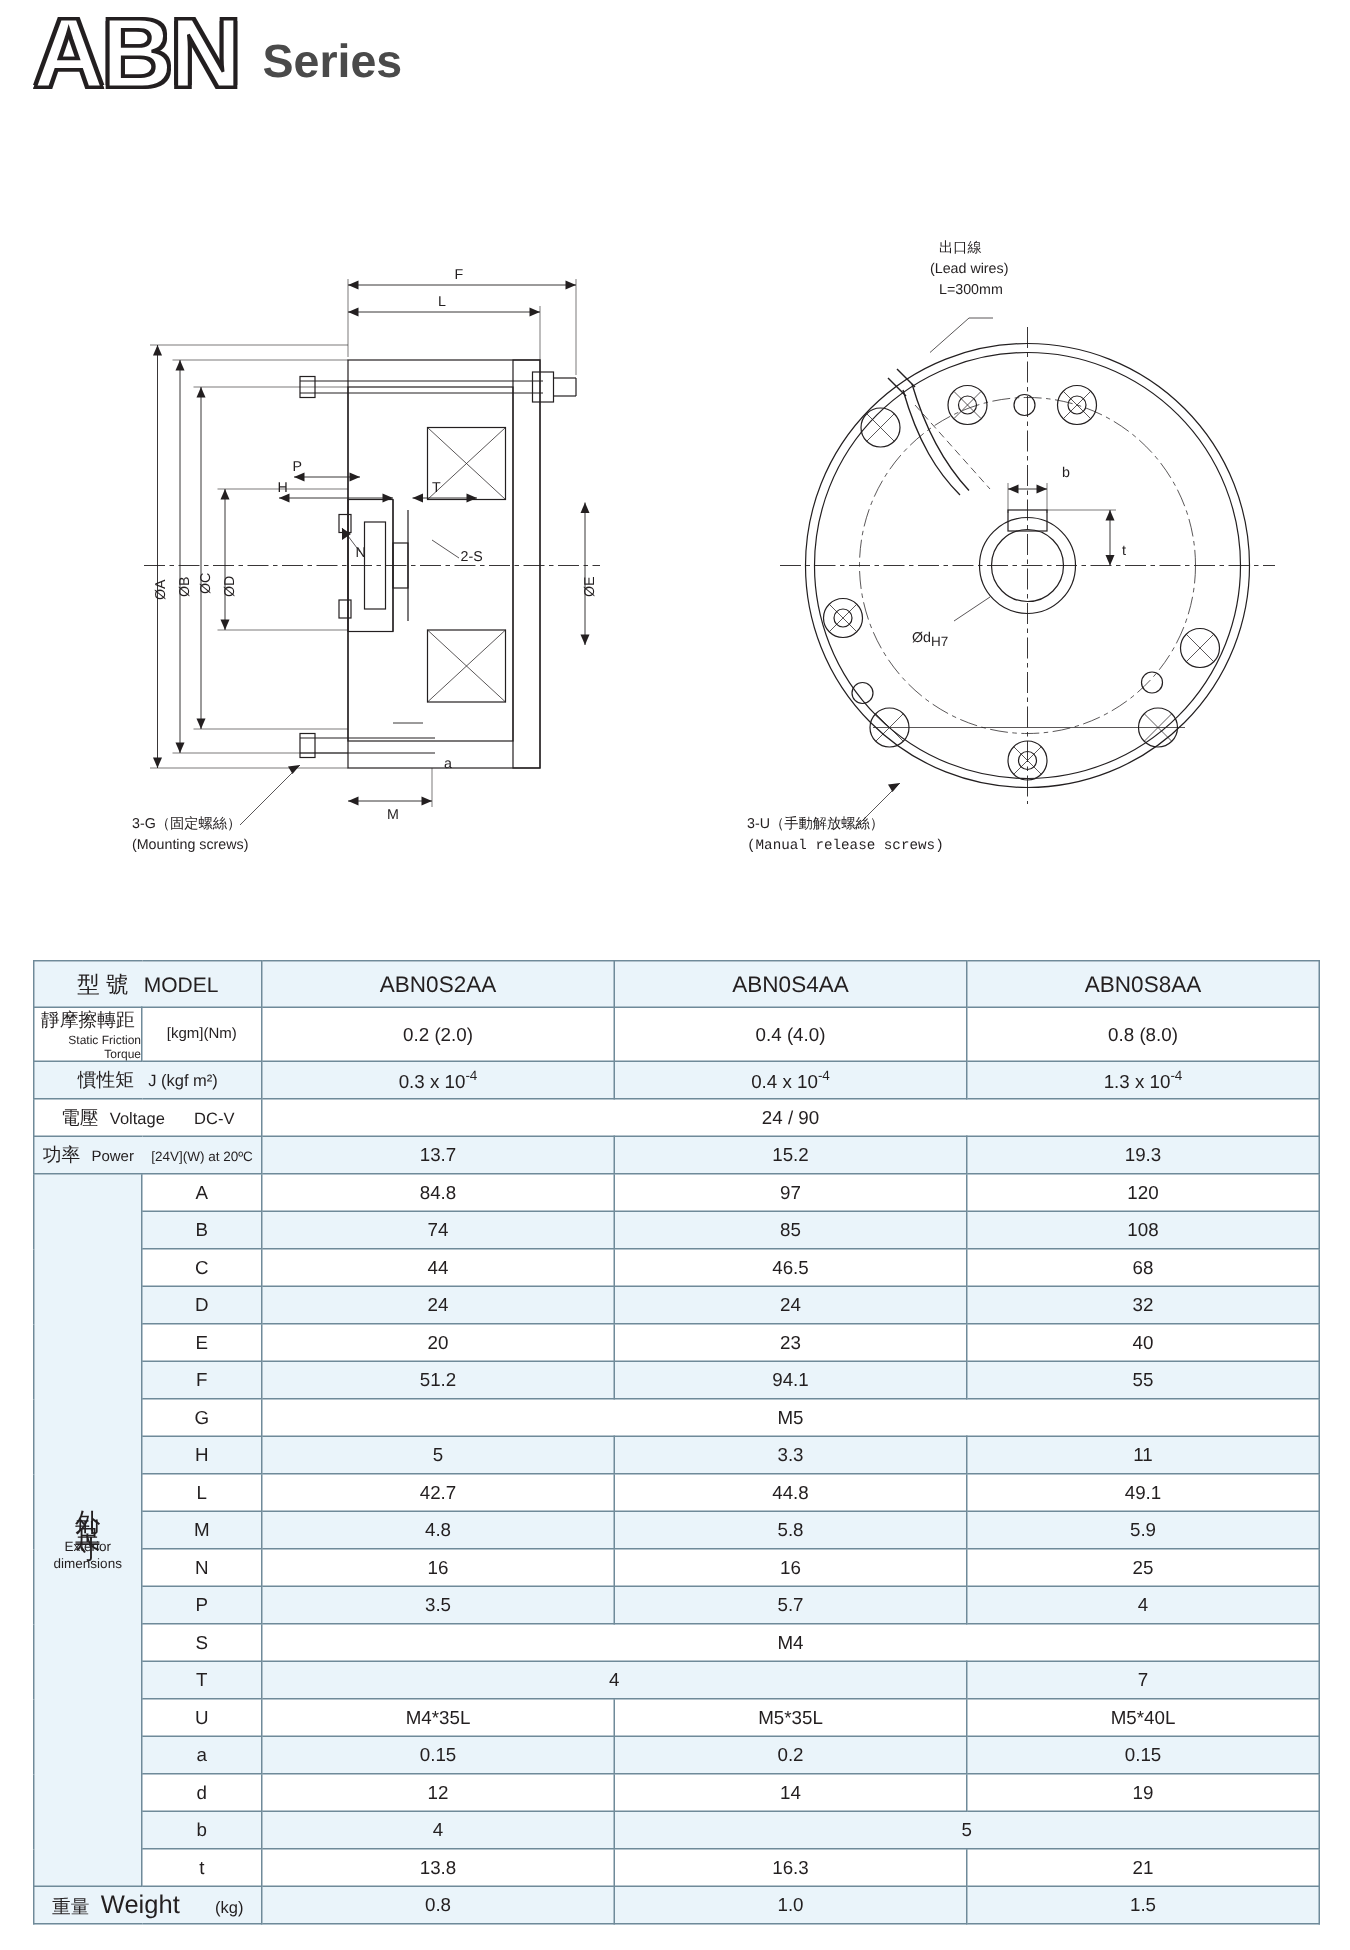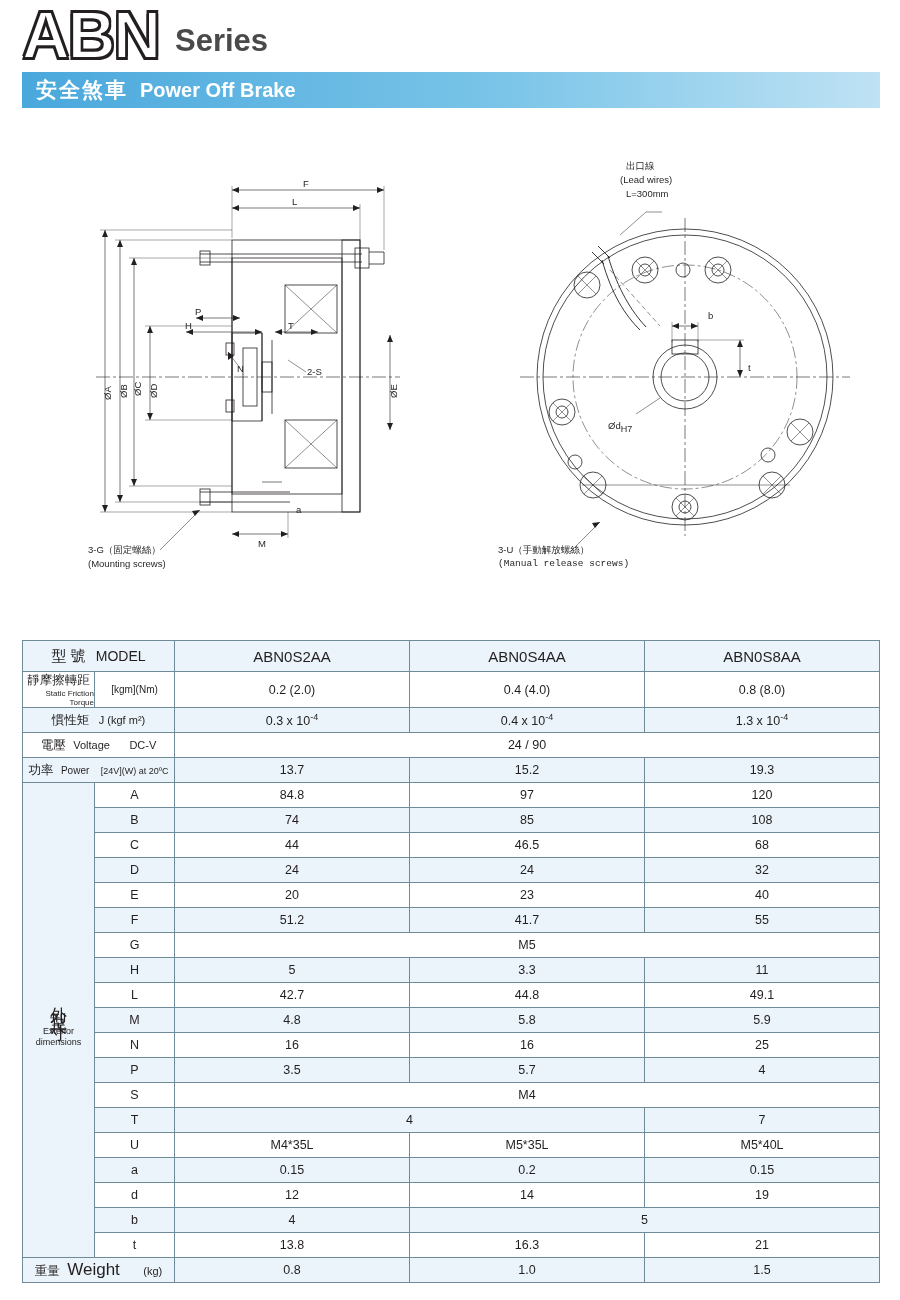--- a/index.html
+++ b/index.html
@@ -143,24 +143,20 @@
   .exterior-cell .ex-en { font-size: 9px; line-height: 11px; display:block; }
   .dim-letter { font-size: 12.5px; }
 </style>
 </head>
 <body>
 
 <div class="header">
   <div class="brand-row">
     <div class="brand-abn">ABN</div>
     <div class="brand-series">Series</div>
-  </div>
-  <div class="title-bar">
-    <div class="title-cn">安全煞車</div>
-    <div class="title-en">Power Off Brake</div>
   </div>
 </div>
 
 <div class="drawing">
   <svg width="900" height="500" viewBox="0 0 900 500">
     <g stroke="#231f20" fill="none" stroke-width="0.8">
 
       <line x1="105" y1="100" x2="105" y2="382" stroke-width="0.6"></line>
       <line x1="120" y1="110" x2="120" y2="372" stroke-width="0.6"></line>
       <line x1="134" y1="128" x2="134" y2="356" stroke-width="0.6"></line>
@@ -470,21 +466,21 @@
     </tr>
     <tr class="white">
       <td class="dim-letter">E</td>
       <td>20</td>
       <td>23</td>
       <td>40</td>
     </tr>
     <tr class="shade">
       <td class="dim-letter">F</td>
       <td>51.2</td>
-      <td>41.7</td>
+      <td>94.1</td>
       <td>55</td>
     </tr>
     <tr class="white">
       <td class="dim-letter">G</td>
       <td colspan="3">M5</td>
     </tr>
     <tr class="shade">
       <td class="dim-letter">H</td>
       <td>5</td>
       <td>3.3</td>

